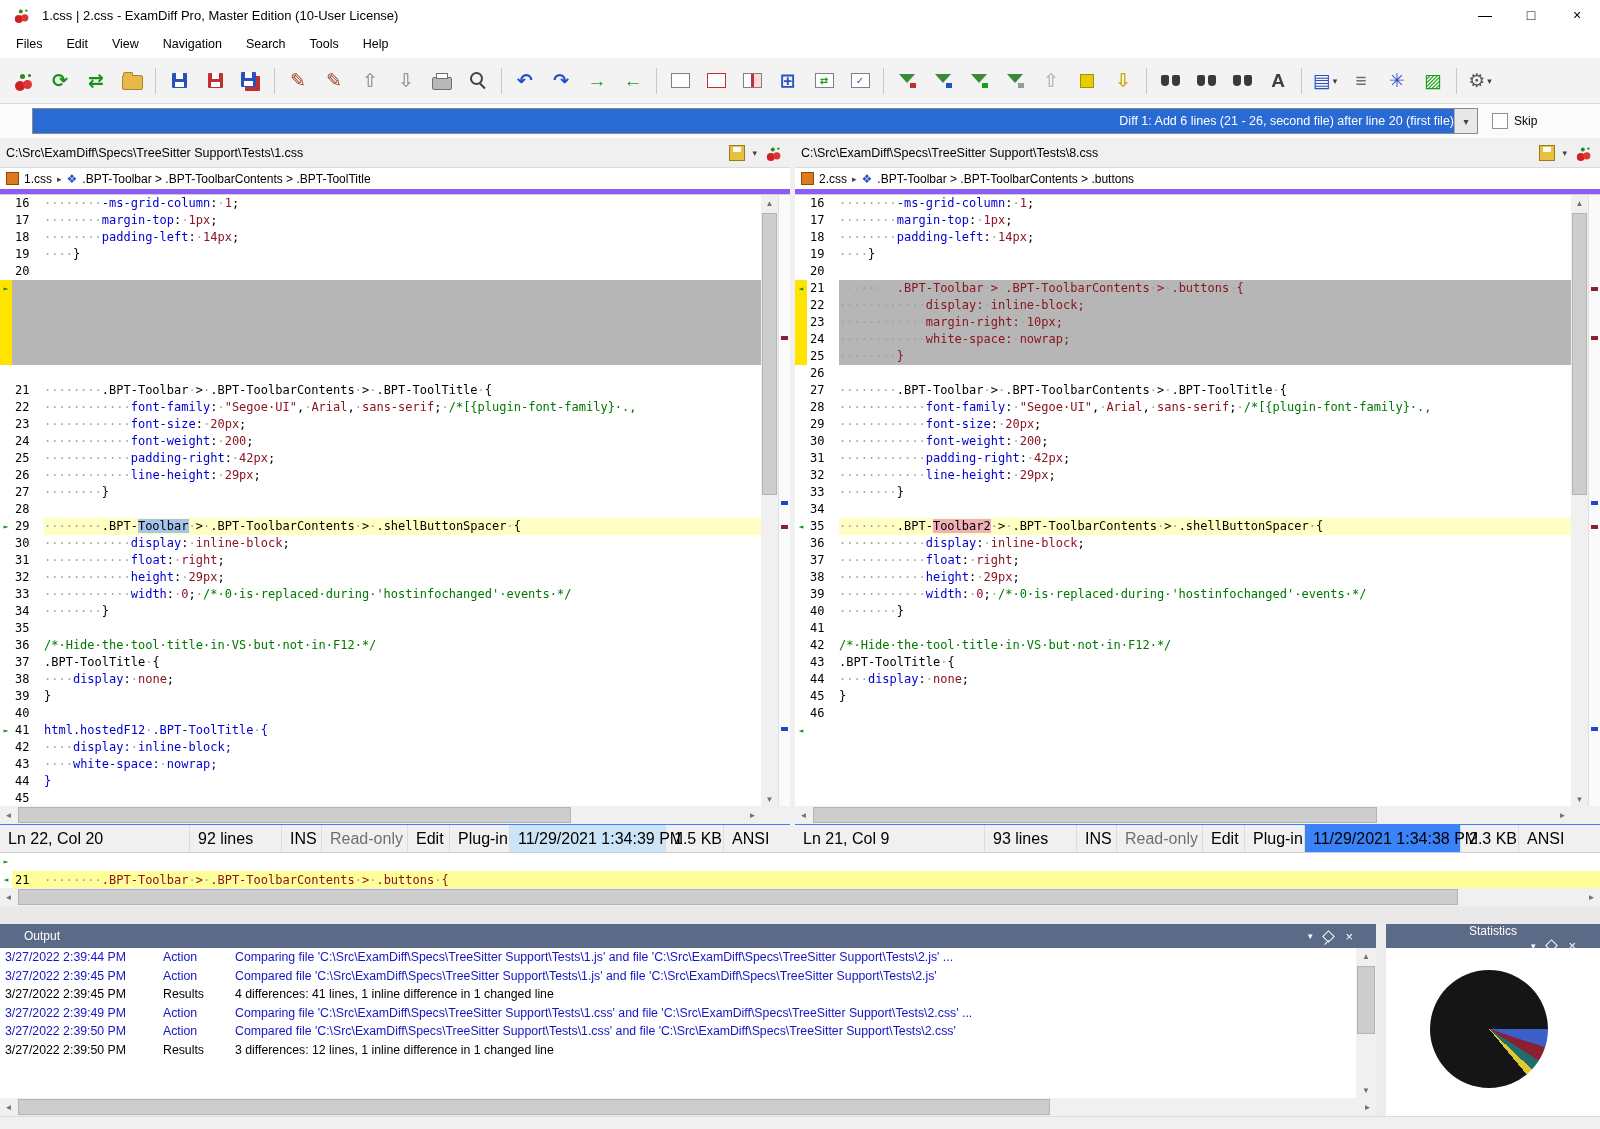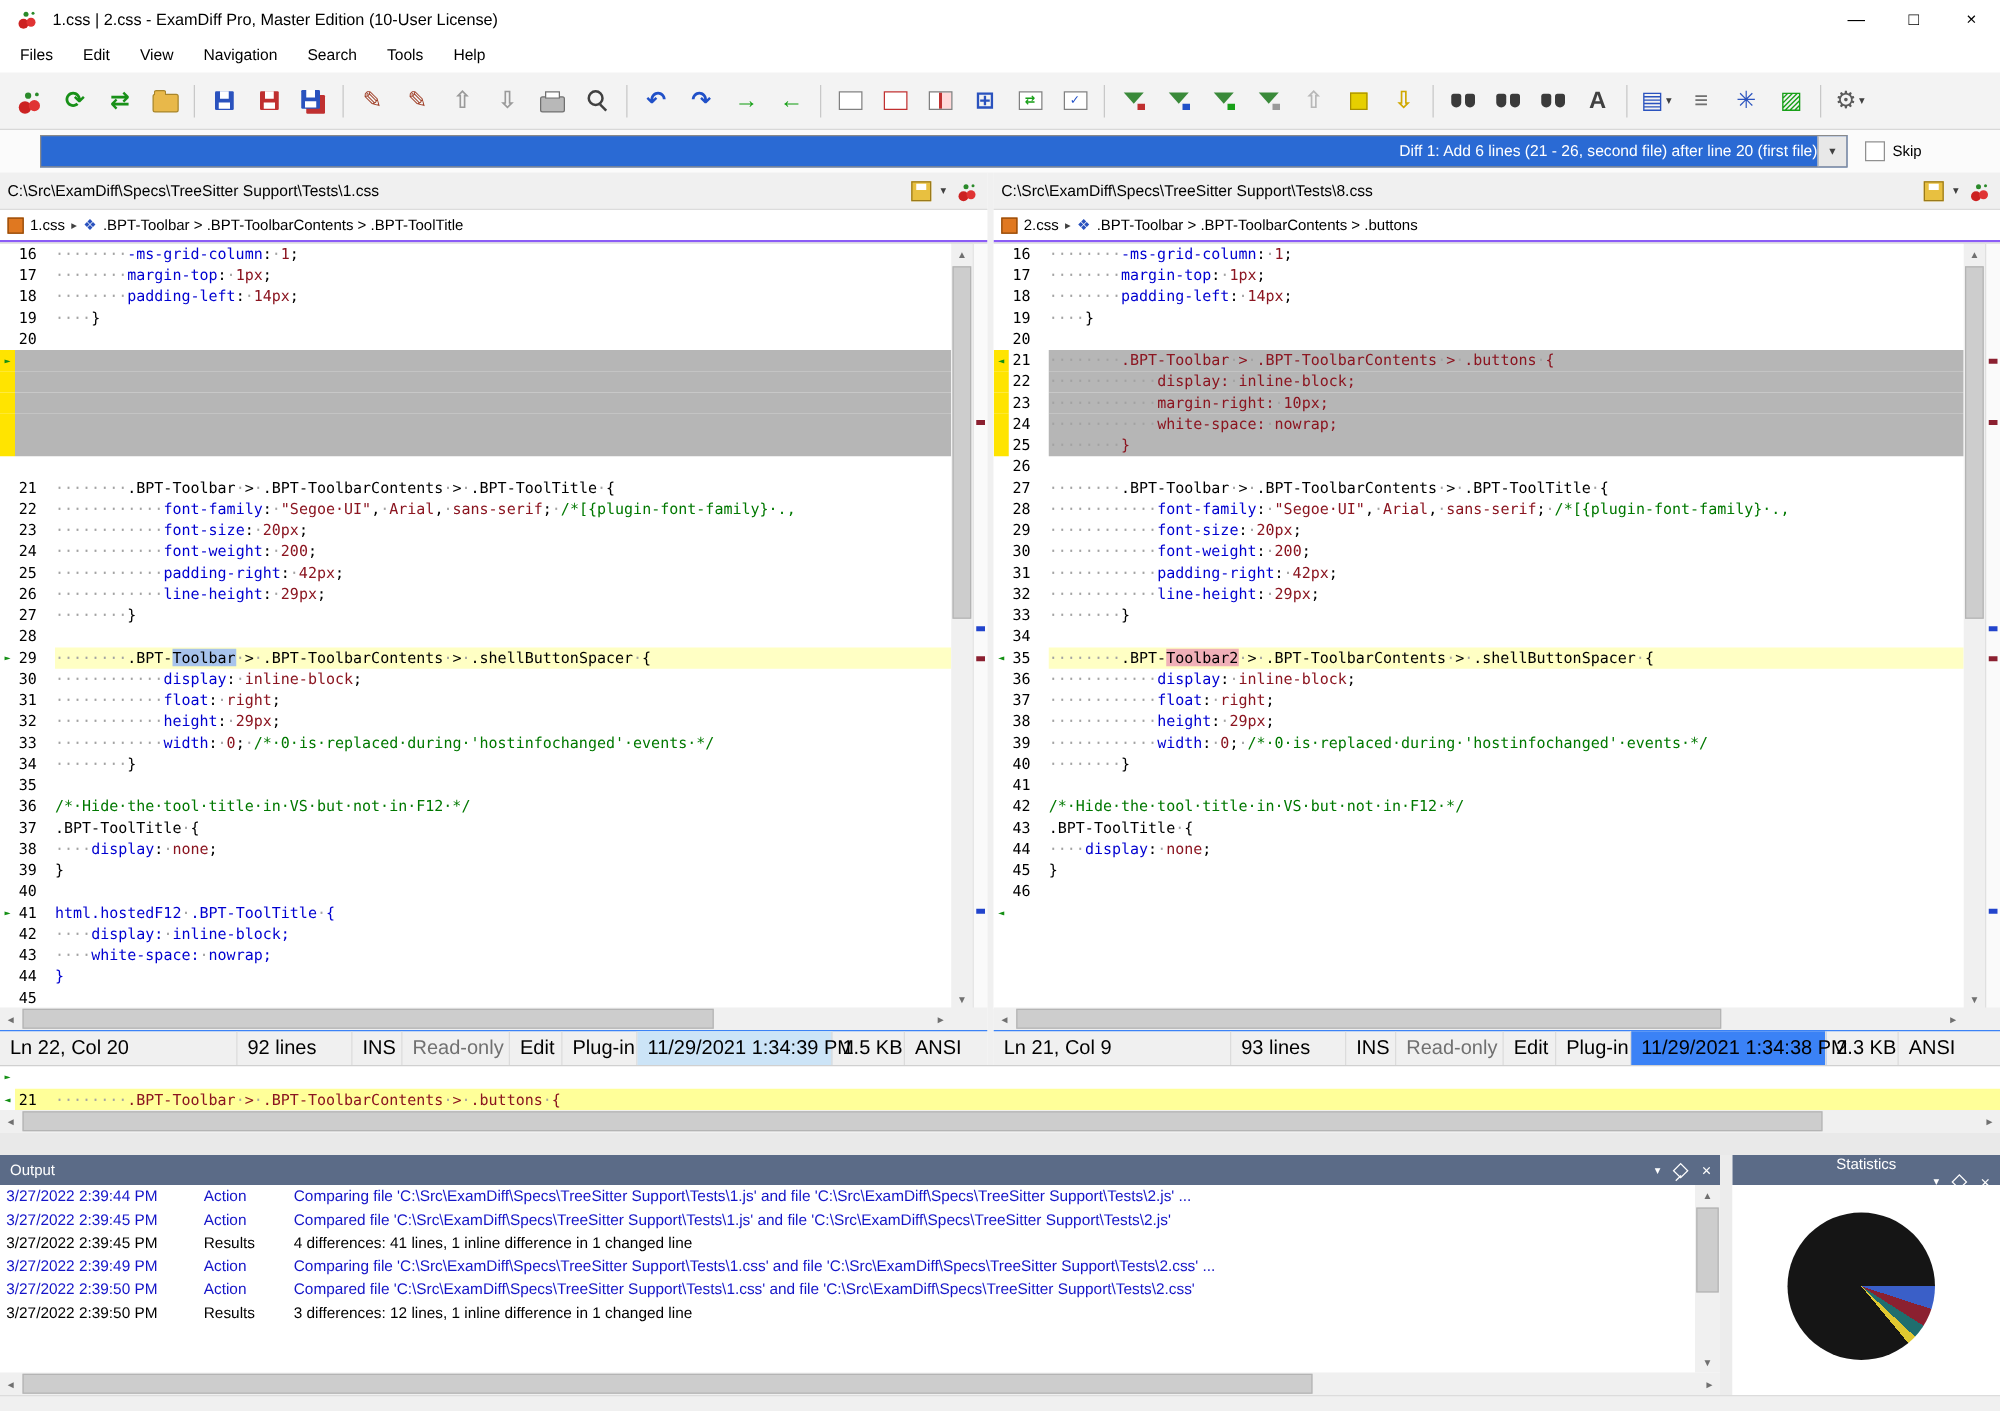--- a/index.html
+++ b/index.html
@@ -61,21 +61,21 @@
   .pane-col{position:absolute;top:138px;height:714px;}
   #left-pane{left:0;width:790px;}
   #right-pane{left:795px;width:805px;}
   #pane-splitter{position:absolute;left:790px;top:138px;width:5px;height:714px;background:#f0f0f0;}
   .file-header{position:absolute;left:0;right:0;top:0;height:30px;background:#f0f0f0;border-bottom:1px solid #dcdcdc;display:flex;align-items:center;padding:0 6px;box-sizing:border-box;}
   .file-path{font-size:12.5px;white-space:nowrap;overflow:hidden;flex:1;}
   .fh-icons{display:flex;align-items:center;gap:7px;}
   .fh-save{width:14px;height:14px;background:#e8c040;border:1px solid #9a7a1a;position:relative;}
   .fh-save::before{content:"";position:absolute;top:1px;left:3px;right:3px;height:5px;background:#fff;}
   .fh-caret{font-size:9px;color:#404040;}
-  .breadcrumb{position:absolute;left:0;right:0;top:30px;height:26px;background:#fff;border-bottom:2px solid #8b5cf6;display:flex;align-items:center;padding:0 6px;box-sizing:border-box;gap:5px;font-size:12px;white-space:nowrap;overflow:hidden;}
+  .breadcrumb{position:absolute;left:0;right:0;top:30px;height:26px;background:#fff;border-bottom:5px solid #8b5cf6;display:flex;align-items:center;padding:0 6px;box-sizing:border-box;gap:5px;font-size:12px;white-space:nowrap;overflow:hidden;}
   .bc-file{width:11px;height:11px;background:#e07820;border:1px solid #904808;flex:none;}
   .bc-sep{font-size:9px;color:#404040;}
   .bc-cube{color:#2a52be;font-size:12px;}
 
   .code-zone{position:absolute;left:0;right:0;top:56px;height:612px;background:#fff;border-top:1px solid #d0d0d0;}
   .code{position:absolute;left:0;top:0;right:29px;bottom:0;overflow:hidden;background:#fff;}
   .cl{display:flex;height:17px;line-height:17px;font-family:"DejaVu Sans Mono","Liberation Mono",monospace;font-size:12px;white-space:pre;}
   .cl-mk{width:12px;flex:none;text-align:center;font-size:8px;color:#149014;line-height:17px;}
   .cl-mk.ybar{background:#ffe400;}
   .cl-num{width:32px;flex:none;padding-left:3px;box-sizing:border-box;color:#000;}
@@ -107,21 +107,21 @@
   .sb-edit{width:42px;} .sb-plug{width:60px;} .sb-date{width:156px;} .sb-size{width:58px;} .sb-enc{width:46px;border-right:none;}
   .sb-date.blue{background:#cce4f7;} .sb-date.green{background:#3b82f6;}
 
   
   #mini{position:absolute;left:0;top:852px;width:1600px;height:36px;background:#fff;border-top:1px solid #d0d0d0;}
   #mini .cl{height:18px;line-height:18px;}
   #mini-h{position:absolute;left:0;top:888px;width:1600px;height:18px;}
   #splitter2{position:absolute;left:0;top:906px;width:1600px;height:18px;background:#e9e9e9;}
 
   
-  .panel-header{position:absolute;height:24px;background:#5b6b87;color:#fff;display:flex;align-items:center;padding:0 8px;box-sizing:border-box;font-size:12px;}
+  .panel-header{position:absolute;height:24px;background:#5b6b87;color:#fff;display:flex;align-items:center;padding:0 24px;box-sizing:border-box;font-size:12px;}
   #output-header{left:0;top:924px;width:1377px;}
   #stats-header{left:1386px;top:924px;width:214px;flex-direction:column;}
   .ph-icons{margin-left:auto;display:flex;align-items:center;gap:12px;}
   .ph-caret{font-size:9px;}
   .pin{width:7px;height:7px;border:1px solid #fff;transform:rotate(45deg);position:relative;}
   .pin::after{content:"";position:absolute;left:6px;top:6px;width:1px;height:6px;background:#fff;}
   .ph-close{font-size:13px;}
   #output-body{position:absolute;left:0;top:948px;width:1356px;height:150px;background:#fff;overflow:hidden;}
   .out-row{display:flex;height:18.5px;line-height:18.5px;white-space:nowrap;font-size:12.3px;}
   .out-time{width:158px;flex:none;padding-left:5px;}

